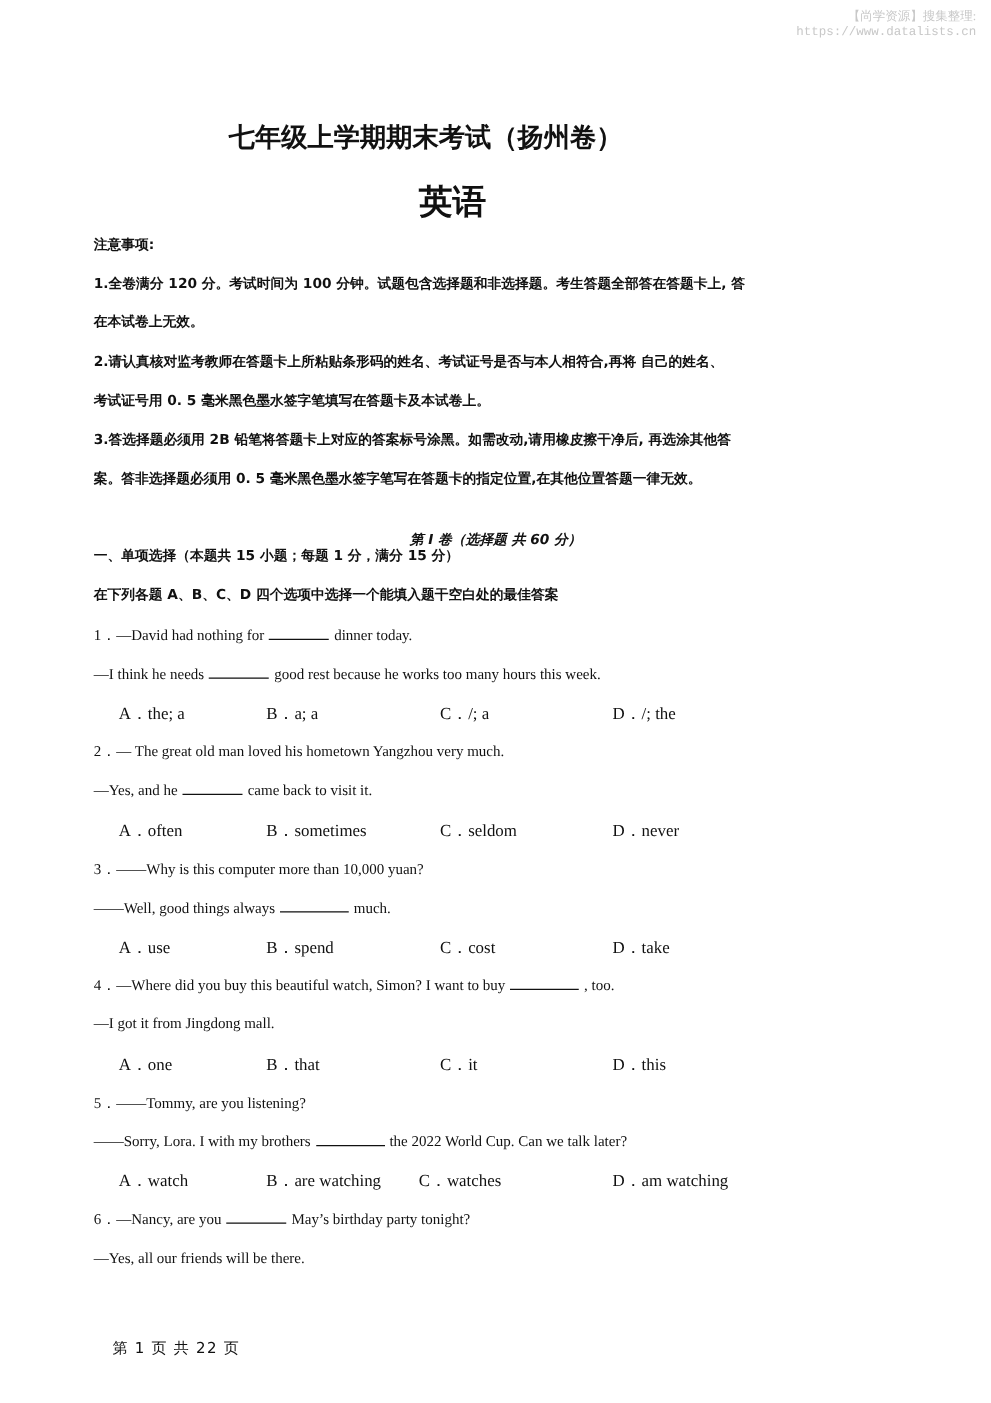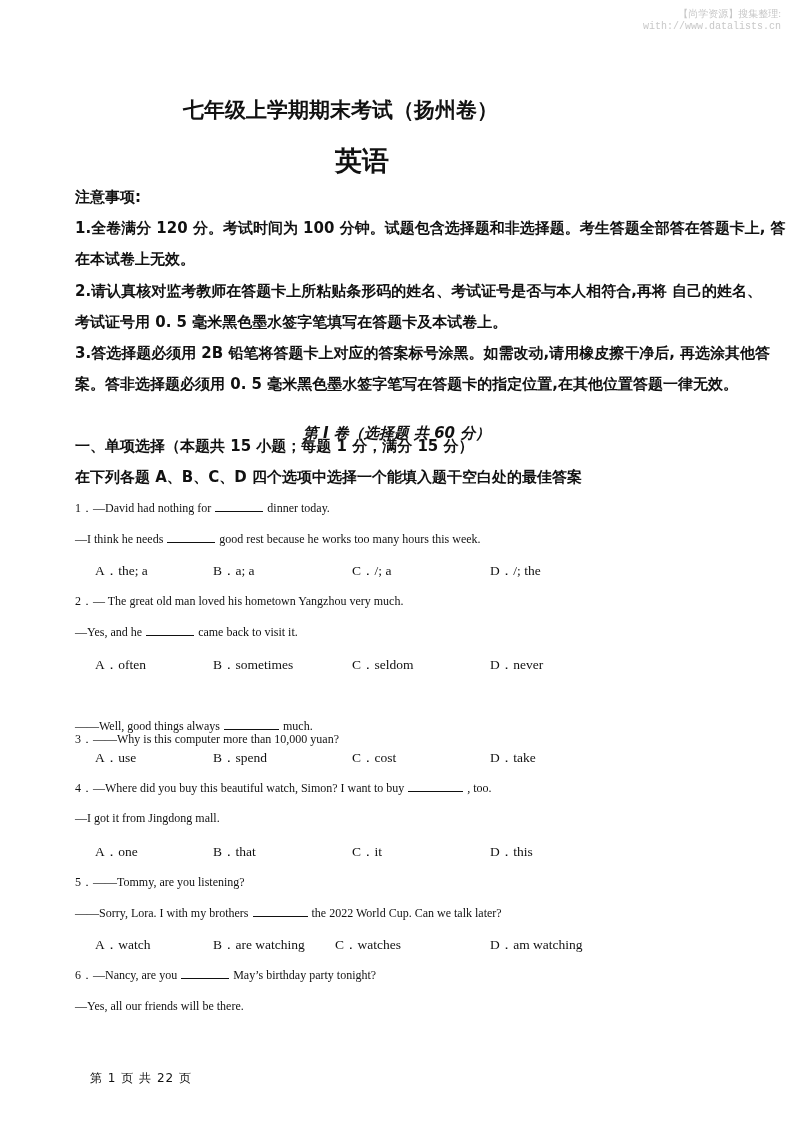--- a/index.html
+++ b/index.html
@@ -2,34 +2,34 @@
 <html><head>
 <meta charset="utf-8">
 <style>
   html, body { margin: 0; padding: 0; background: #ffffff; }
   body { width: 793px; height: 1122px; position: relative; overflow: hidden; color: #111; font-family: "Liberation Serif", "DejaVu Serif", serif; }
   .watermark { position: absolute; right: 12px; top: 7px; text-align: right; color: #c8c8c8; font-size: 10px; line-height: 13px; }
   .watermark .wm-url { font-family: "Liberation Mono", "DejaVu Sans Mono", monospace; font-size: 10px; }
   .title { position: absolute; left: 0; width: 681px; top: 96px; text-align: center; font-family: "DejaVu Sans", sans-serif; font-weight: bold; font-size: 21px; }
   .subject { position: absolute; left: 0; width: 724px; top: 143px; text-align: center; font-family: "DejaVu Sans", sans-serif; font-weight: bold; font-size: 27px; }
   .line { position: absolute; left: 75px; white-space: nowrap; font-size: 12px; }
-  .bold { font-weight: bold; font-family: "DejaVu Sans", sans-serif; font-size: 15px; }
+  .bold { font-weight: bold; font-family: "DejaVu Sans", sans-serif; font-size: 11px; }
   .center { left: 0; width: 793px; text-align: center; }
   .blank { display: inline-block; border-bottom: 1px solid #111; width: 48px; height: 11px; vertical-align: baseline; margin: 0 4px; }
   .blank.w55 { width: 55px; }
   .opts { position: absolute; left: 95px; font-size: 13.5px; white-space: nowrap; }
   .opt { position: absolute; white-space: nowrap; }
   .footer { position: absolute; left: 75px; top: 1070px; font-size: 12px; font-family: "DejaVu Sans", sans-serif; letter-spacing: 1px; margin-left: 15px; }
 </style>
 </head>
 <body>
 
 <div class="watermark">
   <div>【尚学资源】搜集整理:</div>
-  <div class="wm-url">with://www.datalists.cn</div>
+  <div class="wm-url">https://www.datalists.cn</div>
 </div>
 
 <div class="title">七年级上学期期末考试（扬州卷）</div>
 <div class="subject">英语</div>
 
 <div class="line bold" style="top:188px;">注意事项:</div>
 <div class="line bold" style="top:219px;">1.全卷满分 120 分。考试时间为 100 分钟。试题包含选择题和非选择题。考生答题全部答在答题卡上, 答</div>
 <div class="line bold" style="top:250px;">在本试卷上无效。</div>
 <div class="line bold" style="top:282px;">2.请认真核对监考教师在答题卡上所粘贴条形码的姓名、考试证号是否与本人相符合,再将  自己的姓名、</div>
 <div class="line bold" style="top:313px;">考试证号用 0. 5 毫米黑色墨水签字笔填写在答题卡及本试卷上。</div>
@@ -59,21 +59,21 @@
 <div class="line" style="top:624px;">
   <span>—Yes, and he</span><span class="blank"></span><span>came back to visit it.</span>
 </div>
 <div class="opts" style="top:656px;">
   <span class="opt" style="left:0;">A．often</span>
   <span class="opt" style="left:118px;">B．sometimes</span>
   <span class="opt" style="left:257px;">C．seldom</span>
   <span class="opt" style="left:395px;">D．never</span>
 </div>
 
-<div class="line" style="top:687px;margin-top:44px;">
+<div class="line" style="top:687px;">
   <span>3．</span><span>——Why is this computer more than 10,000 yuan?</span>
 </div>
 <div class="line" style="top:718px;">
   <span>——Well, good things always</span><span class="blank w55"></span><span>much.</span>
 </div>
 <div class="opts" style="top:749px;">
   <span class="opt" style="left:0;">A．use</span>
   <span class="opt" style="left:118px;">B．spend</span>
   <span class="opt" style="left:257px;">C．cost</span>
   <span class="opt" style="left:395px;">D．take</span>

